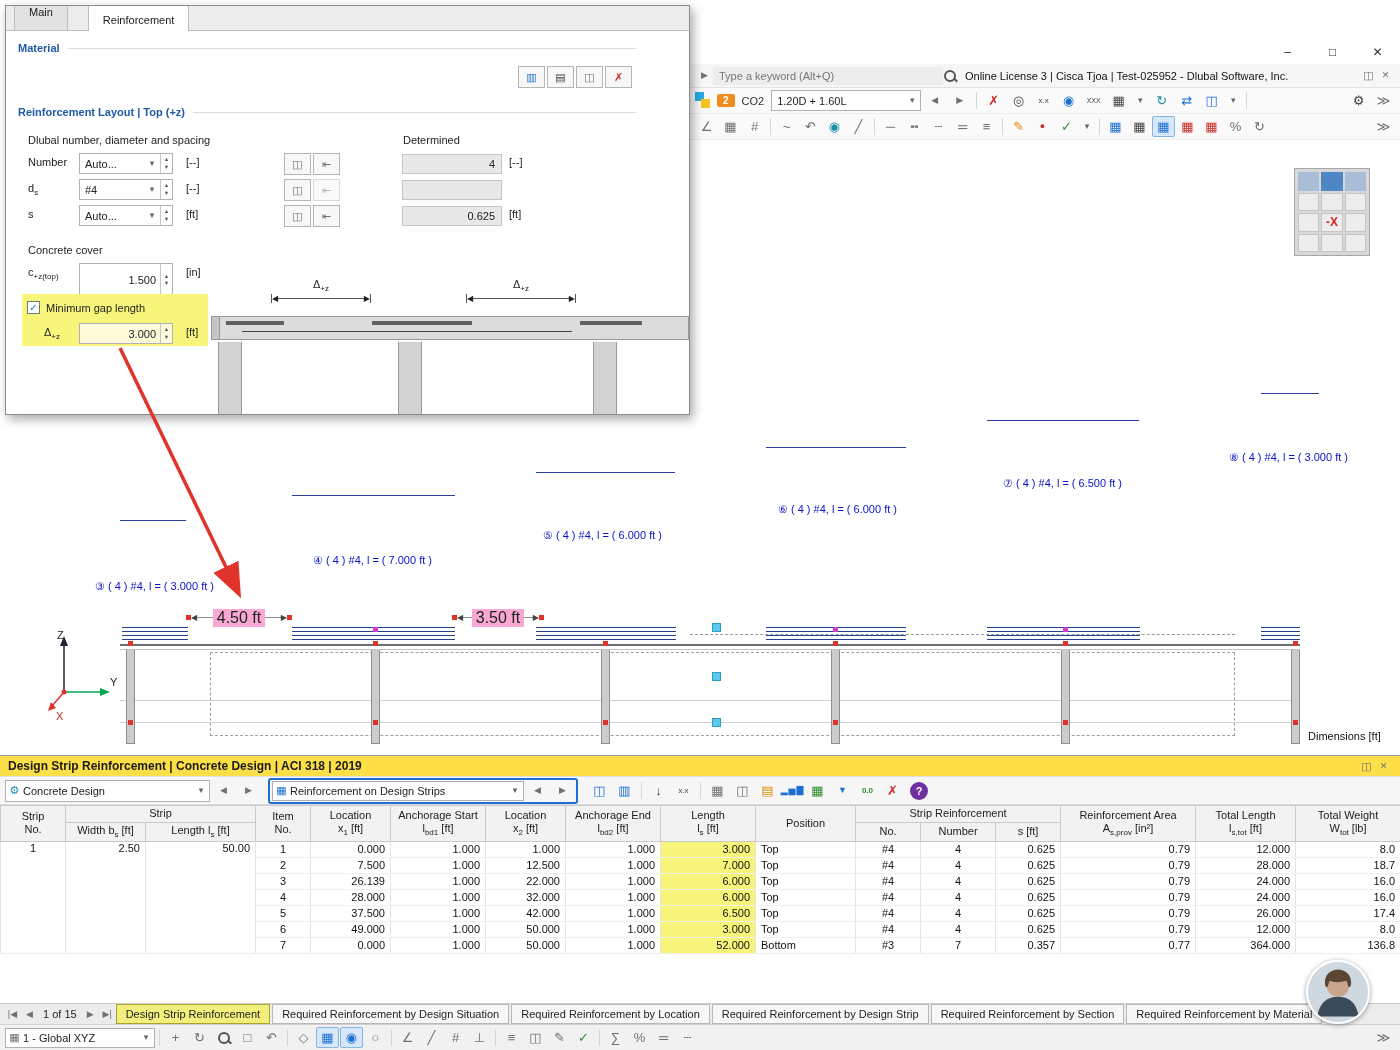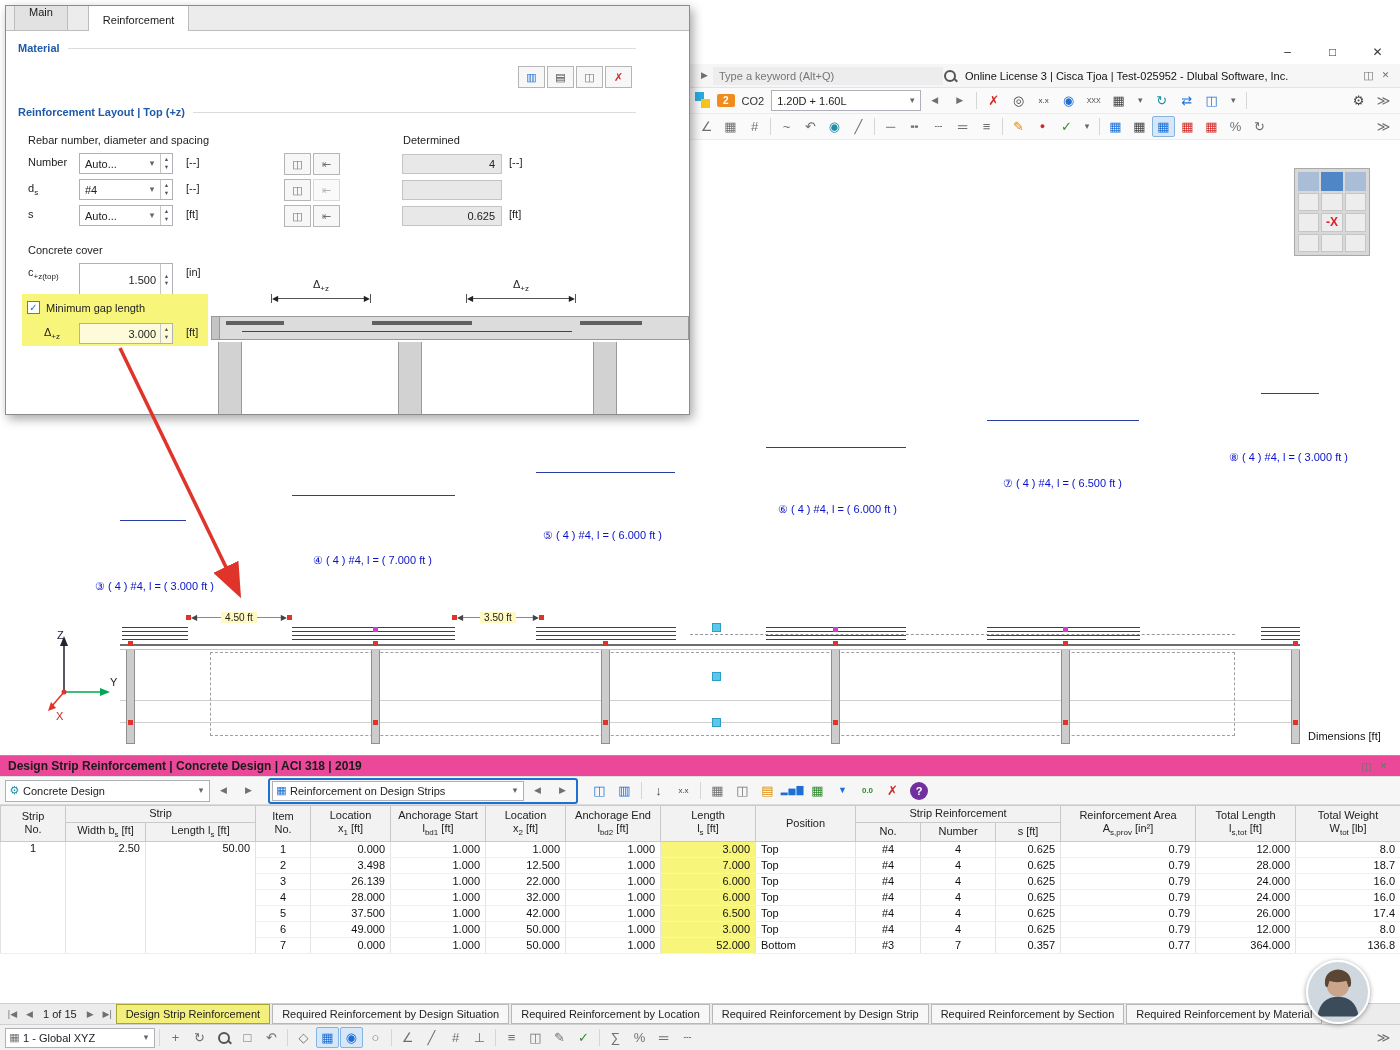--- a/index.html
+++ b/index.html
@@ -51,21 +51,21 @@
 .anno{position:absolute;color:#0a12c8;font-size:11px;white-space:nowrap}
 .mcol{position:absolute;width:9px;background:#cccccc;border:1px solid #8f8f8f;border-top:none}
 .nd{position:absolute;width:5px;height:5px;background:#e0342b}
 .nd.mag2{background:#cf3ccf}
 .nd.cyan{width:9px;height:9px;background:#59c8ea;border:1px solid #2a9ec6}
 .hline{position:absolute;background:#c2c2c2}
 .dim{position:absolute;display:flex;align-items:center;height:13px;color:#222}
 .dim .sq{width:5px;height:5px;background:#e0342b;flex:none}
 .dim .ar{font-size:8px;color:#444;line-height:1;flex:none}
 .dim .ln{flex:1;height:1px;background:#8a8a8a}
-.dim .tx{padding:0 4px;background:#fef9c3;font-size:10px;flex:none}
+.dim .tx{padding:0 4px;background:#f9a8d4;font-size:16px;flex:none}
 
 #panel{position:absolute;left:0;top:755px;width:1400px;height:295px;border-top:1px solid #9a9a9a;background:#fff;z-index:10}
 #strip-table{border-collapse:collapse;table-layout:fixed;width:1400px;font-size:11px}
 #strip-table th{background:#f2f2f2;border:1px solid #c9c9c9;font-weight:normal;text-align:center;padding:1px 2px;line-height:1.25;color:#222}
 #strip-table td{border-right:1px solid #e4e4e4;border-bottom:1px solid #efefef;height:16px;padding:0 5px;white-space:nowrap;overflow:hidden;color:#111}
 #strip-table tr td:first-child{border-left:1px solid #e4e4e4}
 .c-num{text-align:right;color:#0a12c8}
 .c-center{text-align:center}
 .c-left{text-align:left}
 .c-top{vertical-align:top;padding-top:1px}
@@ -284,21 +284,21 @@
   <span class="dbtn" style="left:570px;top:60px">
         <span class="ic sm gray gl gl-win"></span>
       </span>
   <span class="dbtn" style="left:599px;top:60px">
         <span class="ic sm red gl gl-x"></span>
       </span>
 
   <div class="dsec" style="left:12px;top:100px;width:618px">
         <span>Reinforcement Layout | Top (+z)</span>
       </div>
-  <span class="dlabel" style="left:22px;top:128px">Rebar number, diameter and spacing</span>
+  <span class="dlabel" style="left:22px;top:128px">Dlubal number, diameter and spacing</span>
   <span class="dlabel" style="left:397px;top:128px">Determined</span>
 
   <span class="dlabel" style="left:22px;top:150px">Number</span>
   <div class="dcombo abs" style="left:73px;top:147px;width:94px;height:21px">
     <span style="flex:1;padding-left:5px">Auto...</span>
     <span class="chev gl gl-chev"></span>
         <span class="spin"></span>
   </div>
   <span class="dlabel" style="left:180px;top:150px">[--]</span>
   <span class="dbtn" style="left:278px;top:147px">
@@ -394,21 +394,21 @@
 <svg class="abs" style="left:0;top:0;pointer-events:none;z-index:40" width="1400" height="1050">
   <defs>
         <marker id="ah" markerWidth="10" markerHeight="8" refX="8" refY="4" orient="auto">
           <path d="M0,0 L10,4 L0,8 z" fill="#e0342b"></path>
         </marker>
       </defs>
   <line x1="120" y1="348" x2="238" y2="592" stroke="#e0342b" stroke-width="3.5" marker-end="url(#ah)"></line>
 </svg>
 
 <div id="panel">
-  <div class="bar" style="height:21px;background:#ec4899;border-bottom:1px solid #e0e0e0;padding:0 8px">
+  <div class="bar" style="height:21px;background:#fde047;border-bottom:1px solid #e0e0e0;padding:0 8px">
     <b style="font-size:12px">Design Strip Reinforcement | Concrete Design | ACI 318 | 2019</b>
     <span style="flex:1"></span>
     <span class="ic sm gray gl gl-win"></span>
     <span class="ic sm gray gl gl-close tiny"></span>
   </div>
   <div class="bar" style="height:28px;background:#f6f6f6;border-bottom:1px solid #dcdcdc;padding:0 5px;gap:2px">
     <div class="dcombo" style="width:205px;height:22px">
       <span class="ic sm teal gl gl-gear"></span>
       <span style="flex:1">Concrete Design</span>
       <span class="chev gl gl-chev"></span>
@@ -498,21 +498,21 @@
         <td class="c-left">Top</td>
         <td class="c-center">#4</td>
         <td class="c-center c-blue">4</td>
         <td class="c-num">0.625</td>
         <td class="c-num">0.79</td>
         <td class="c-num">12.000</td>
         <td class="c-num c-wt">8.0</td>
       </tr>
       <tr>
         <td class="c-center">2</td>
-        <td class="c-num">3.498</td>
+        <td class="c-num">7.500</td>
         <td class="c-num">1.000</td>
         <td class="c-num">12.500</td>
         <td class="c-num">1.000</td>
         <td class="c-num c-hl">7.000</td>
         <td class="c-left">Top</td>
         <td class="c-center">#4</td>
         <td class="c-center c-blue">4</td>
         <td class="c-num">0.625</td>
         <td class="c-num">0.79</td>
         <td class="c-num">28.000</td>

